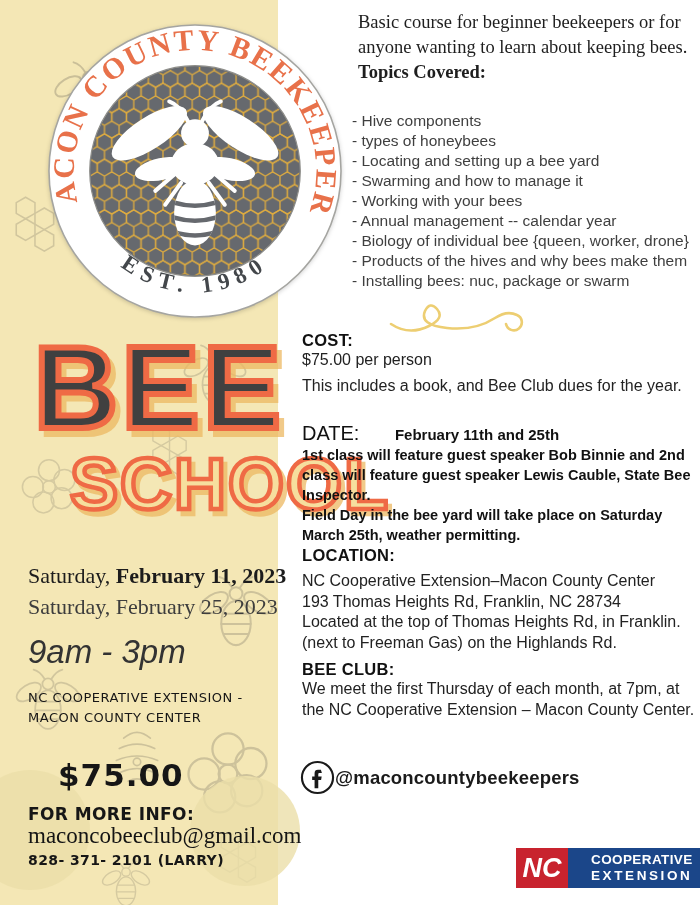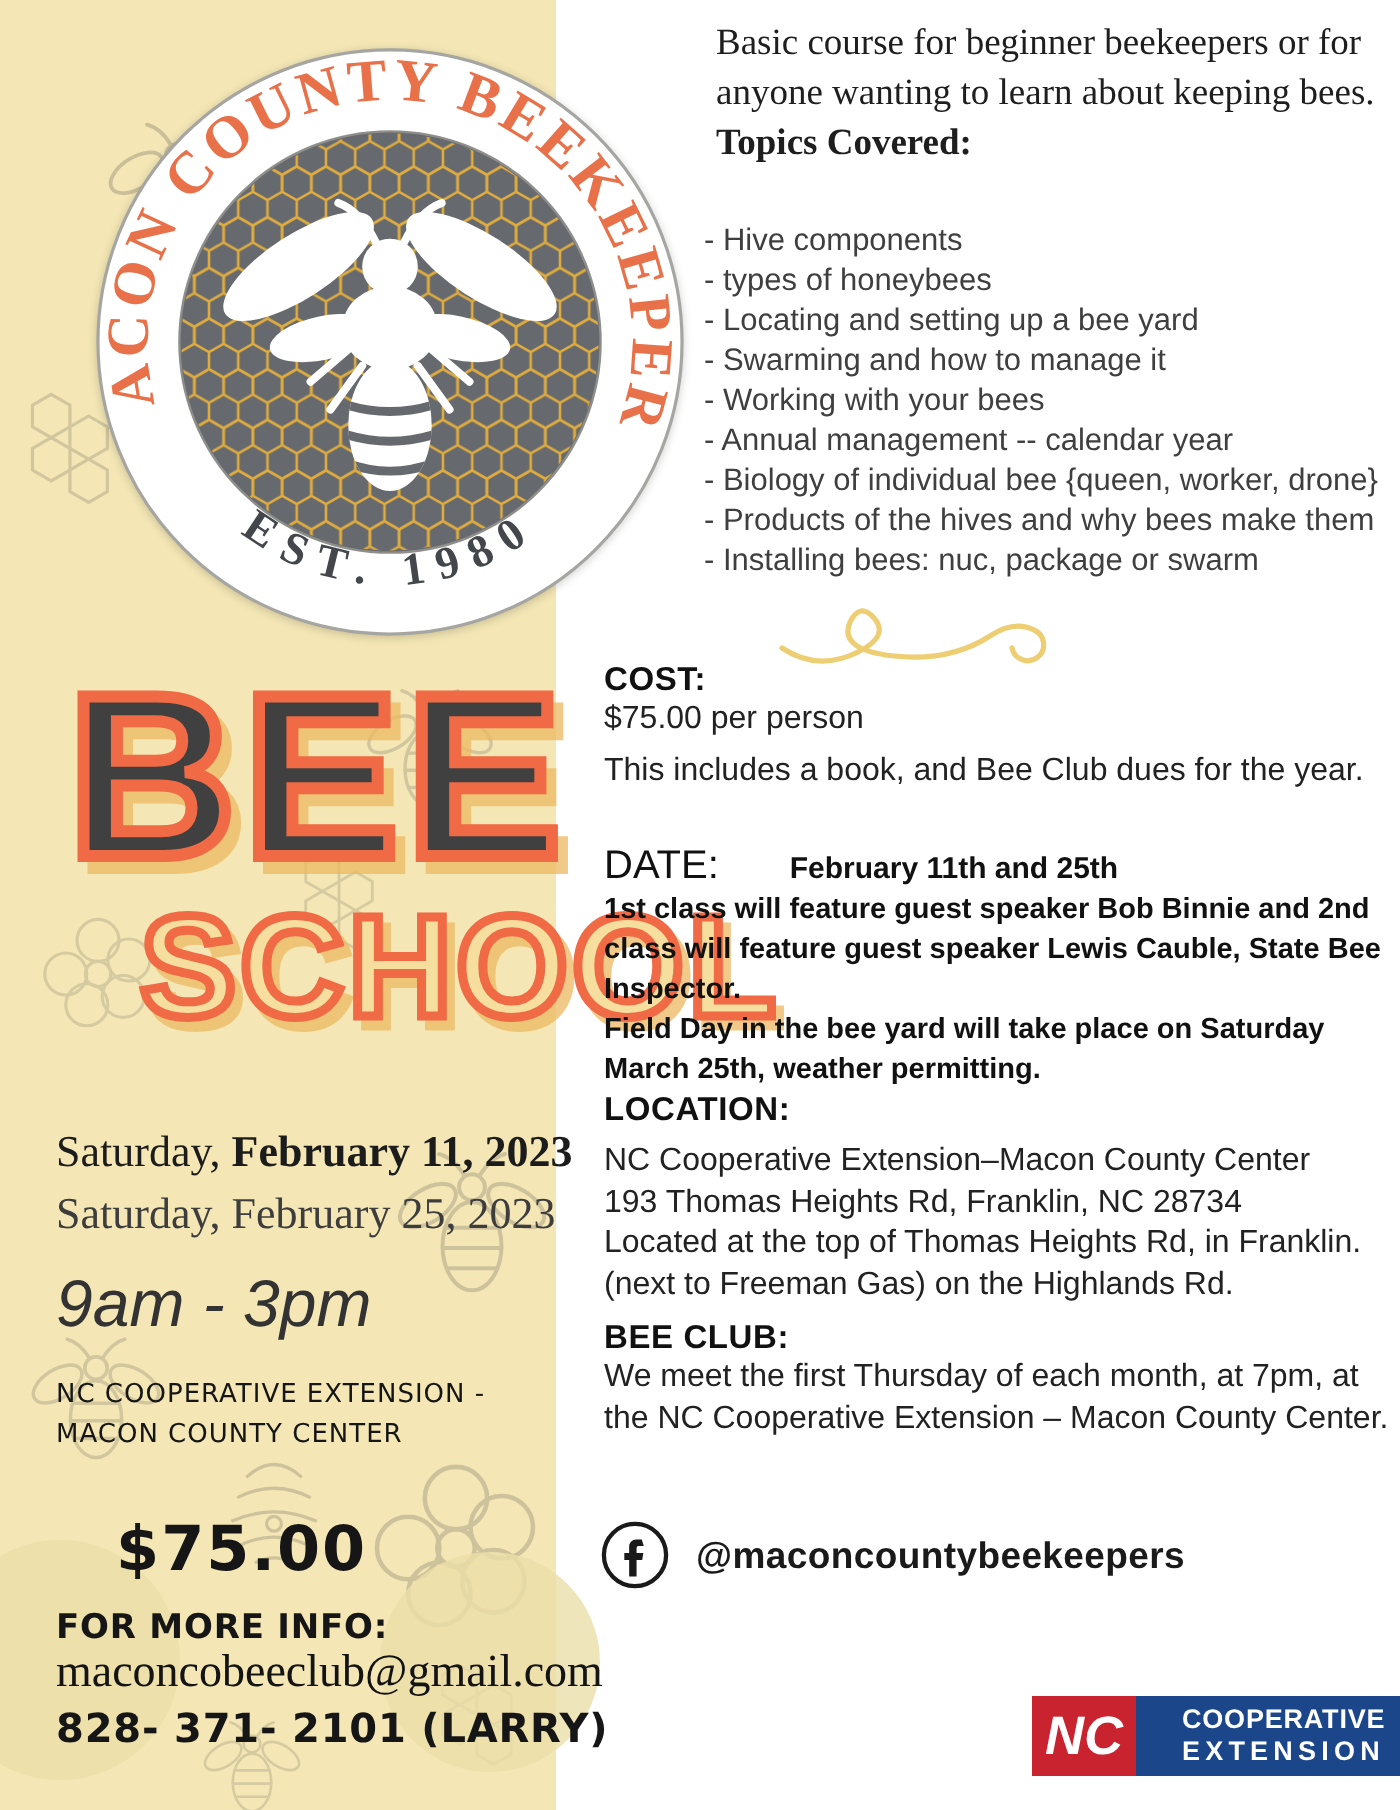--- a/index.html
+++ b/index.html
@@ -24,21 +24,21 @@
   .date-line1 b{font-weight:bold;}
   .date-line2{position:absolute;left:28px;top:594px;font-family:"Liberation Serif",serif;font-size:22px;color:#3d3d3d;}
   .time-line{position:absolute;left:28px;top:633px;font-style:italic;font-size:33px;color:#333;}
   .venue{position:absolute;left:28px;top:688px;width:235px;font-weight:normal;font-size:13px;line-height:1.55;
          letter-spacing:.5px;color:#161616;font-family:"DejaVu Sans",sans-serif;}
   .price-big{position:absolute;left:58px;top:757px;font-weight:bold;font-size:31px;letter-spacing:1px;color:#161616;
          font-family:"DejaVu Sans",sans-serif;}
   .info-head{position:absolute;left:28px;top:804px;font-weight:bold;font-size:17px;letter-spacing:.4px;color:#161616;
          font-family:"DejaVu Sans",sans-serif;}
   .info-email{position:absolute;left:28px;top:823px;font-family:"Liberation Serif",serif;font-size:23px;color:#141414;}
-  .info-phone{position:absolute;left:28px;top:852px;font-weight:bold;font-size:20px;letter-spacing:.4px;color:#161616;
+  .info-phone{position:absolute;left:28px;top:852px;font-weight:bold;font-size:14px;letter-spacing:.4px;color:#161616;
          font-family:"DejaVu Sans",sans-serif;}
 
   
   .intro{position:absolute;left:358px;top:10px;width:334px;font-family:"Liberation Serif",serif;
          font-size:18.5px;line-height:25px;color:#1e1e1e;}
   .topics-head{position:absolute;left:358px;top:62px;font-family:"Liberation Serif",serif;font-weight:bold;
          font-size:18.5px;color:#1e1e1e;}
   .topics{position:absolute;left:352px;top:87px;width:338px;font-size:15.5px;line-height:20px;color:#3f3f3f;margin-top:24px;}
   .squiggle{position:absolute;left:385px;top:292px;}
 
@@ -48,21 +48,21 @@
   .cost-block .gap{height:5px;}
   .date-block{position:absolute;left:302px;top:422px;width:400px;}
   .date-head-big{font-weight:normal;font-size:20px;color:#111;}
   .date-head-detail{font-weight:bold;font-size:15px;color:#111;margin-left:31px;}
   .date-body{font-weight:bold;font-size:14.5px;line-height:20px;color:#111;}
   .loc-block{position:absolute;left:302px;top:546px;width:400px;}
   .club-block{position:absolute;left:302px;top:660px;width:404px;}
   .sec-head.mb{margin-bottom:6px;}
 
   .fb-row{position:absolute;left:300px;top:760px;display:flex;align-items:center;}
-  .fb-handle{margin-left:13px;font-weight:bold;font-size:18.5px;letter-spacing:.2px;color:#1a1a1a;}
+  .fb-handle{font-weight:bold;font-size:18.5px;letter-spacing:.2px;color:#1a1a1a;}
 
   .ext-logo{position:absolute;left:516px;top:848px;display:flex;height:40px;}
   .ext-nc{width:52px;background:#C8232E;color:#fff;font-weight:bold;font-size:27px;
           display:flex;align-items:center;justify-content:center;font-family:"Liberation Sans",sans-serif;font-style:italic;}
   .ext-right{width:120px;background:#1B4689;color:#fff;display:flex;flex-direction:column;
           align-items:flex-start;justify-content:center;padding-left:23px;}
   .ext-line1{font-weight:bold;font-size:13.5px;letter-spacing:.4px;line-height:1.2;}
   .ext-line2{font-weight:bold;font-size:13.5px;letter-spacing:2.6px;line-height:1.2;}
 </style>
 </head>

